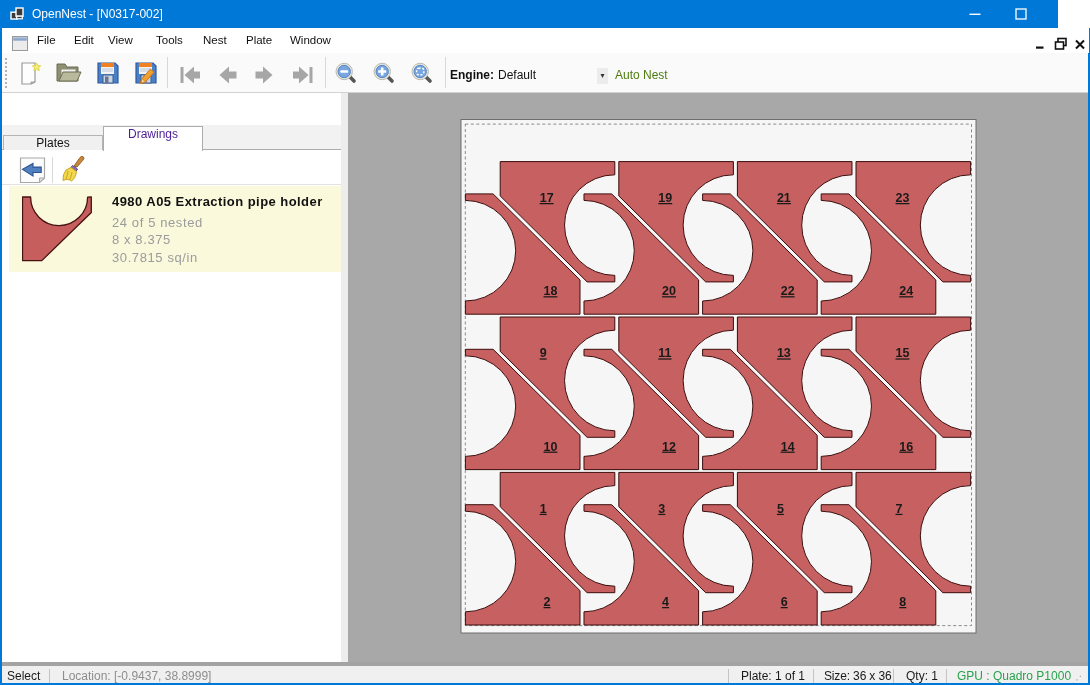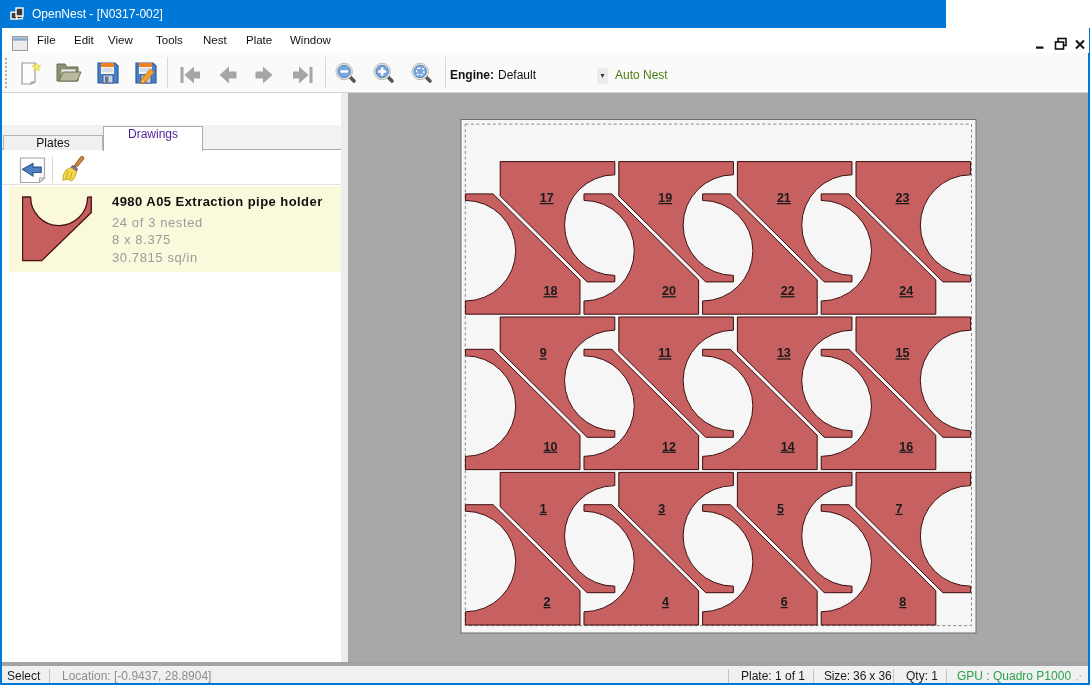--- a/index.html
+++ b/index.html
@@ -1,16 +1,16 @@
 <!DOCTYPE html>
 <html><head><meta charset="utf-8"><style>
 * { margin:0; padding:0; box-sizing:border-box; }
 html,body { width:1090px; height:685px; overflow:hidden; font-family:"Liberation Sans", sans-serif; }
 .abs { position:absolute; }
-#titlebar { left:0; top:0; width:946px; height:28px; background:#0078d7; color:#fff; }
+#titlebar { left:0; top:0; width:1058px; height:28px; background:#0078d7; color:#fff; }
 #titlebar .t { position:absolute; left:32px; top:7px; font-size:12px; }
 #menubar { left:0; top:28px; width:1090px; height:25px; background:#ffffff; border-left:2px solid #0078d7; border-right:1px solid #0078d7;padding-left:23px; }
 .mitem { position:absolute; top:6px; font-size:11.5px; color:#111; }
 #toolbar { left:0; top:53px; width:1090px; height:40px; background:#fafafa; border-bottom:1px solid #d2d2d2; }
 .grip { position:absolute; left:5px; top:5px; width:2px; height:30px;
   background-image:repeating-linear-gradient(#b0b0b0 0 2px, transparent 2px 4px); }
 .tsep { position:absolute; top:4px; width:1px; height:31px; background:#d8d8d8; }
 #main { left:0; top:93px; width:1090px; height:569px; }
 #panel { position:absolute; left:0; top:0; width:341px; height:569px; background:#fff;margin-top:32px; }
 #pstrip { position:absolute; left:341px; top:0; width:7px; height:569px; background:#ededed; }
@@ -169,21 +169,21 @@
 <path d="M12.5 9.5 l5 3.5 -1.5 2.5 -5.5-3.5 z" fill="#8a6ab0" stroke="#64488c" stroke-width="1"></path>
 <path d="M11 11.5 l5.5 4 q-1 7 -5 9.5 q-1.5-1.5 -4-1.5 q-2.5 0 -4.5 1 q-0.5-6 3-10.5 z" fill="#f2d84c" stroke="#c8a824" stroke-width="1"></path>
 <path d="M9.5 24 q2-4 2.5-8 M6 23.5 q1.5-4.5 2-8.5" stroke="#c8a824" stroke-width="1" fill="none"></path>
 </svg></div>
     </div>
     <div id="pitem">
       <div class="abs" style="left:13px;top:10px"><svg width="71" height="67" viewBox="0 0 71 67">
 <path d="M0.5 1 L8.6 1 A 28.5 28.5 0 0 0 65.6 1.2 L69.3 1 L69.3 16.5 L19.8 64.6 L0.5 64.6 Z" fill="#c75e5e" stroke="#451212" stroke-width="1.3" stroke-linejoin="round"></path>
 </svg></div>
       <div class="tt">4980 A05 Extraction pipe holder</div>
-      <div class="g" style="top:29px">24 of 3 nested</div>
+      <div class="g" style="top:29px">24 of 5 nested</div>
       <div class="g" style="top:46px">8 x 8.375</div>
       <div class="g" style="top:64px">30.7815 sq/in</div>
     </div>
   </div>
   <div id="canvas">
       <svg width="742" height="569" viewBox="0 0 742 569" style="position:absolute;left:0;top:0">
 <rect x="0" y="0" width="742" height="569" fill="#a8a8a8"></rect>
 <rect x="113" y="26.5" width="515" height="513.5" fill="#f6f6f6" stroke="#6e6e6e" stroke-width="1"></rect>
 <rect x="117.3" y="31.1" width="506.2" height="501.5" fill="none" stroke="#8a8a8a" stroke-width="1" stroke-dasharray="3 2.5"></rect>
 <defs>
@@ -229,21 +229,21 @@
 <text x="432.7" y="513.0" class="num">6</text>
 <text x="547.5" y="419.8" class="num">7</text>
 <text x="551.3" y="513.0" class="num">8</text>
 </g>
 </svg>
     </div>
 </div>
 <div class="abs" id="statusbar">
   <span class="abs" style="left:7px;top:3px">Select</span>
   <div class="ssep" style="left:49px"></div>
-  <span class="abs" style="left:62px;top:3px;color:#8d8d8d">Location: [-0.9437, 28.8904]</span>
+  <span class="abs" style="left:62px;top:3px;color:#8d8d8d">Location: [-0.9437, 38.8999]</span>
   <div class="ssep" style="left:728px"></div>
   <span class="abs" style="left:741px;top:3px">Plate: 1 of 1</span>
   <div class="ssep" style="left:813px"></div>
   <span class="abs" style="left:824px;top:3px;letter-spacing:-0.15px">Size: 36 x 36</span>
   <div class="ssep" style="left:893px"></div>
   <span class="abs" style="left:906px;top:3px">Qty: 1</span>
   <div class="ssep" style="left:946px"></div>
   <span class="abs" style="left:957px;top:3px;color:#28a24c">GPU : Quadro P1000</span>
   <div class="abs" style="left:1072px;top:8px;width:12px;height:10px;color:#9a9a9a;font-size:10px">⋰</div>
 </div>

